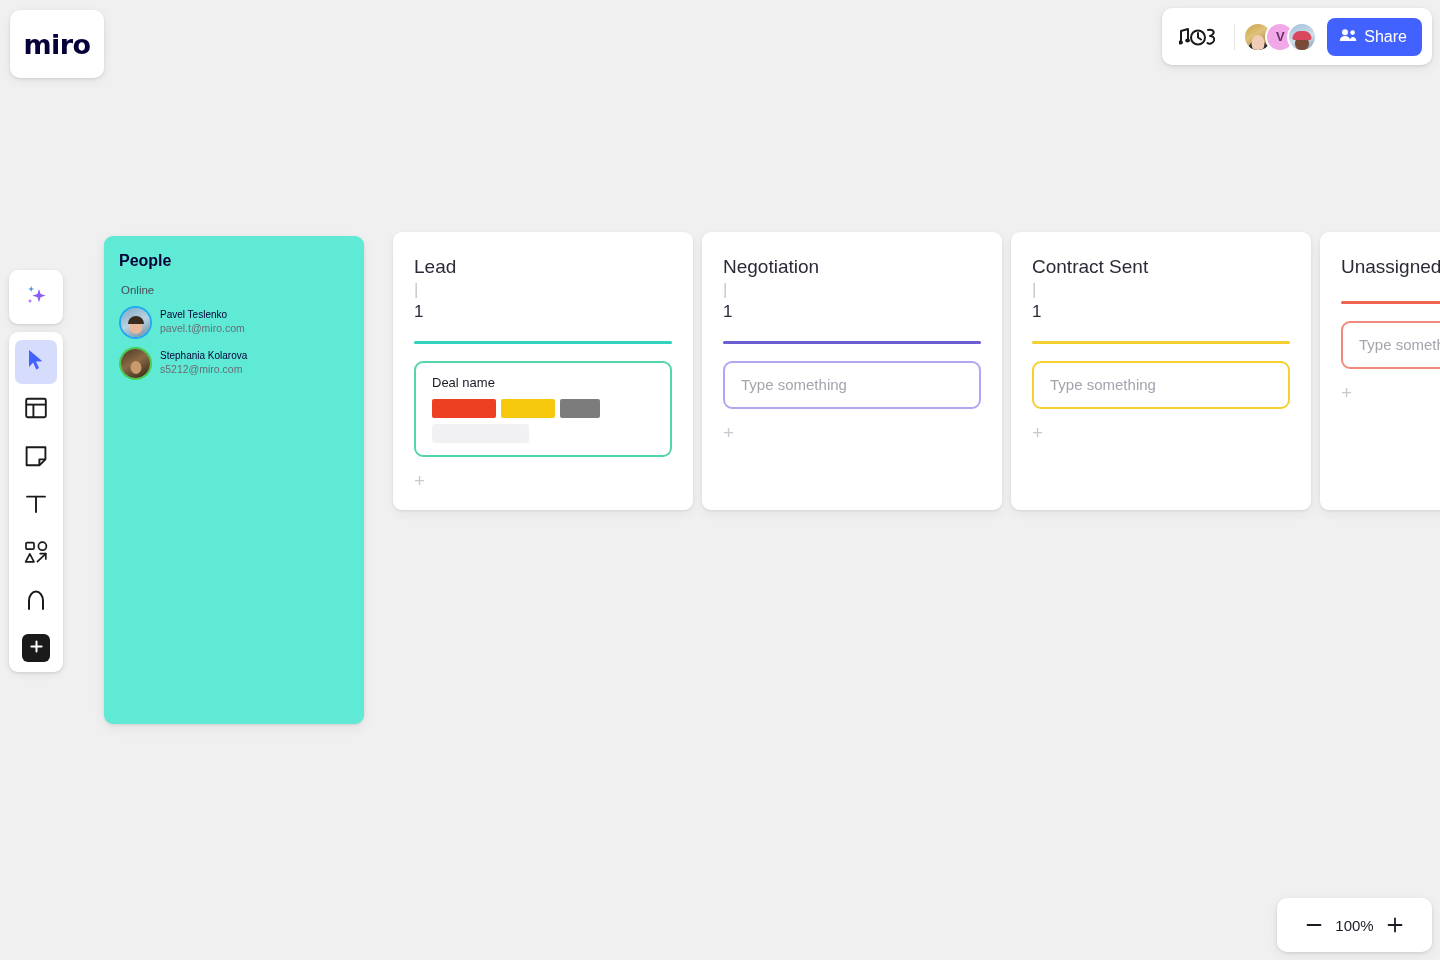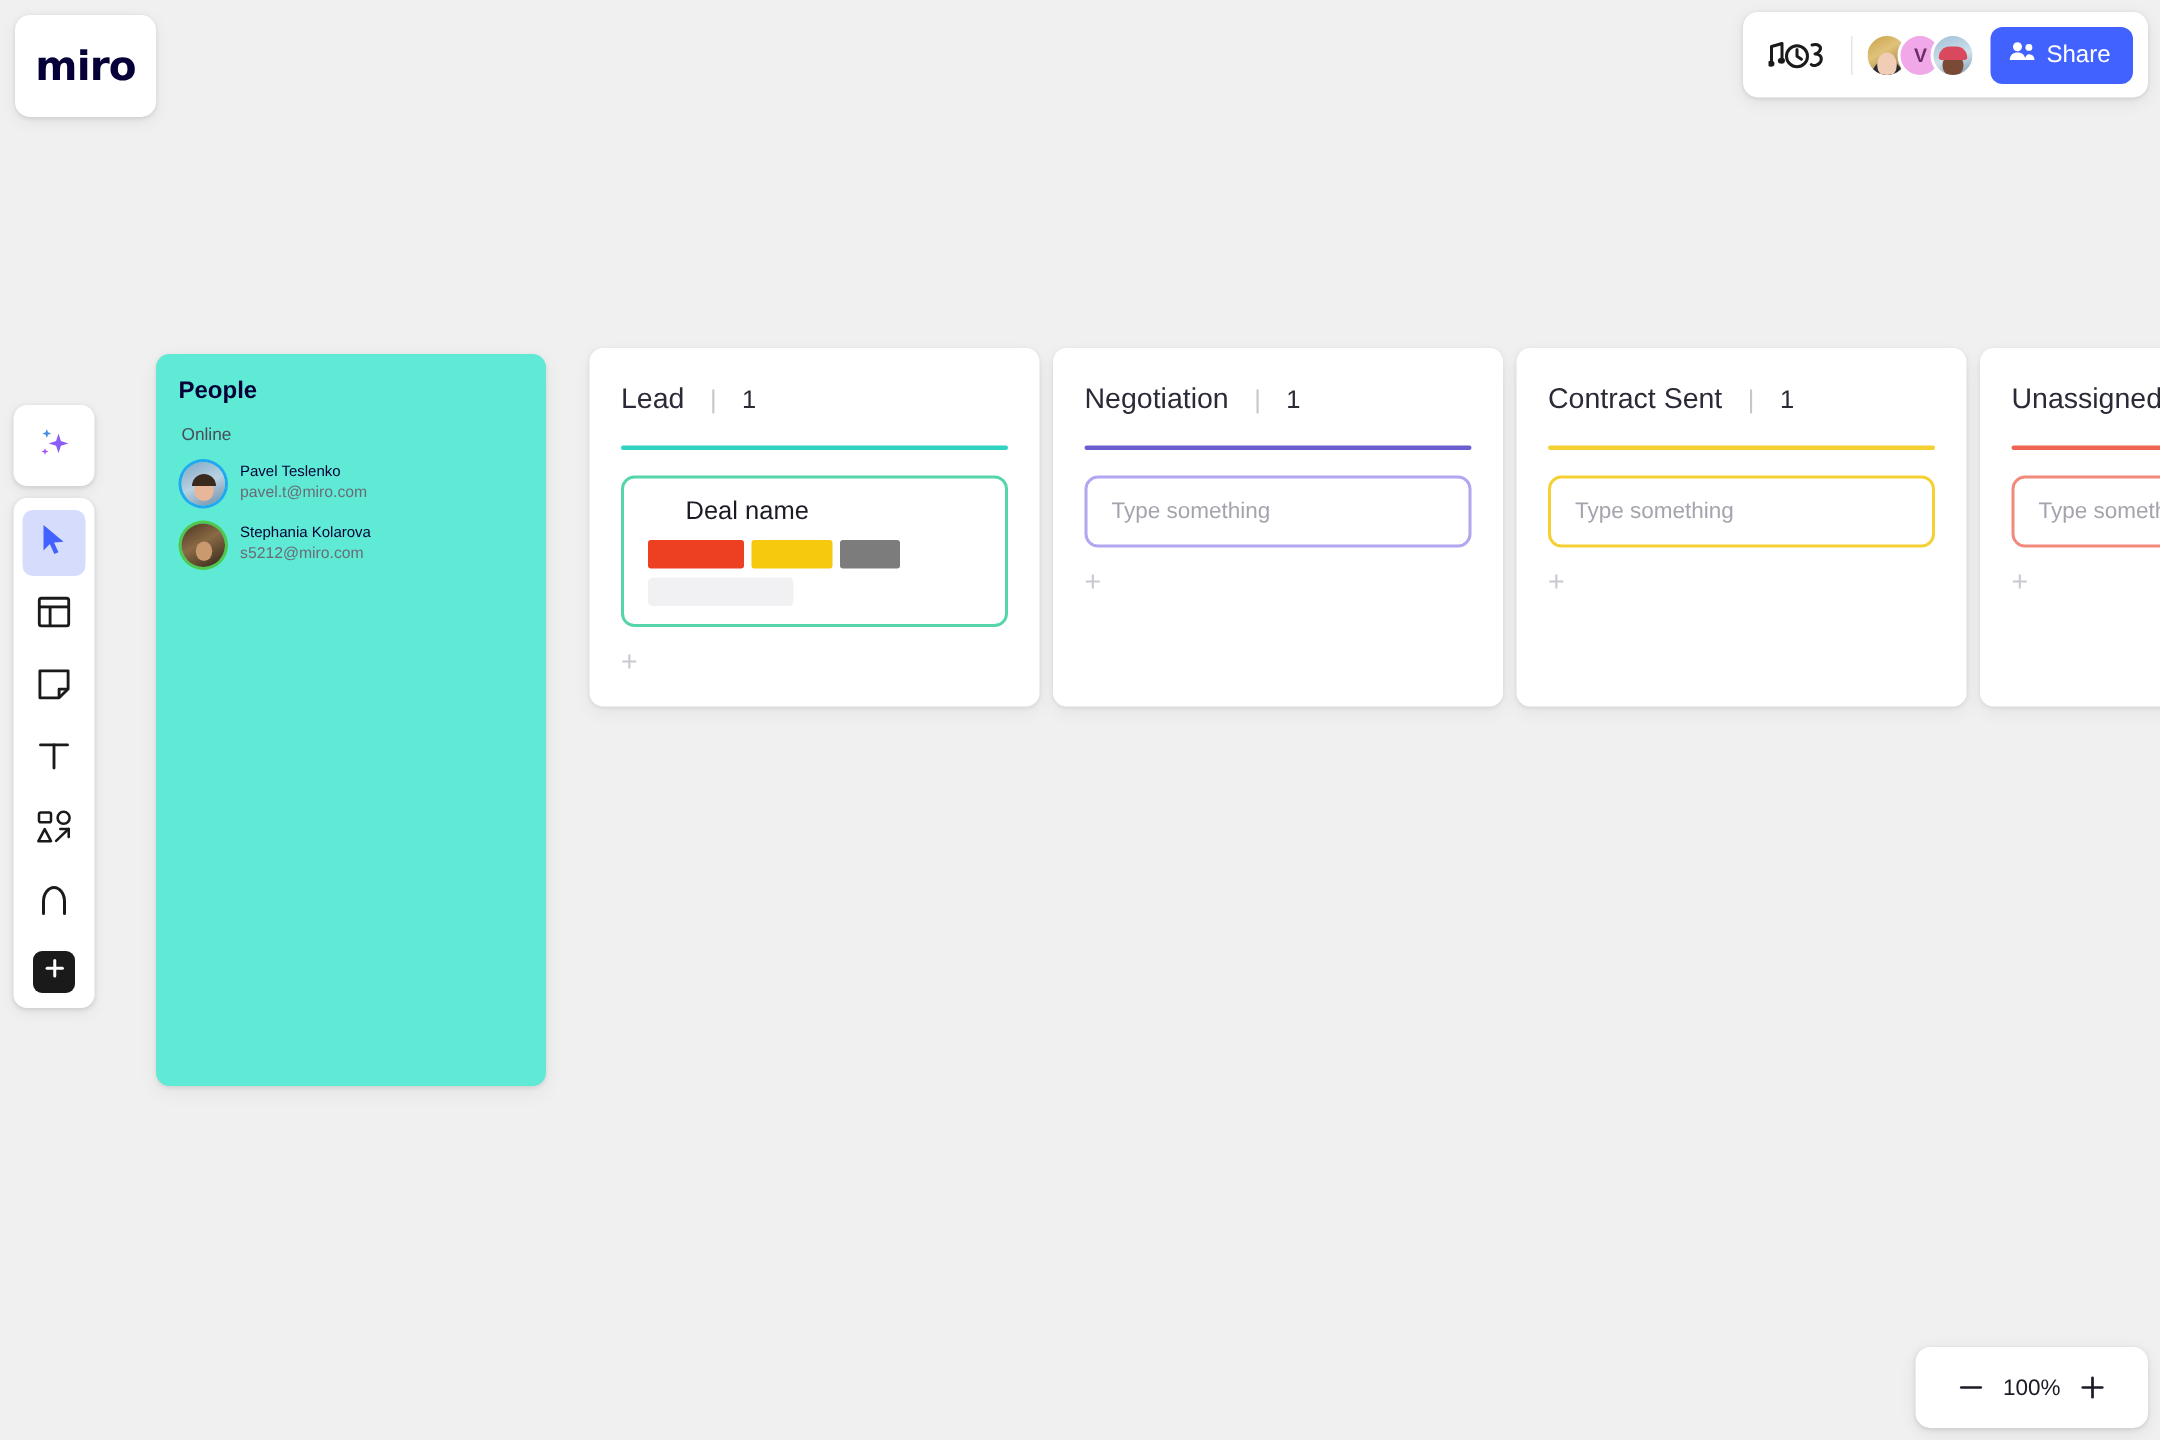--- a/index.html
+++ b/index.html
@@ -132,34 +132,34 @@
 
   
   .columns { position:absolute; left:393px; top:232px; display:flex; gap:9px; }
   .column {
     width:300px; min-height:238px;
     background:#fff; border-radius:9px;
     box-shadow:0 1px 3px rgba(0,0,0,.08), 0 4px 12px rgba(0,0,0,.05);
     padding:24px 21px 20px 21px;
     flex:none;
   }
-  .col-head { display:flex; align-items:baseline; gap:17px; }
+  .col-head { display:flex; align-items:baseline; gap:2px;flex-direction:column; }
   .col-title { font-size:19px; color:#2b2b38; white-space:nowrap; }
   .col-sep { color:#c6c6ce; font-size:17px; }
   .col-count { font-size:17px; color:#2b2b38; }
   .col-rule { height:2.5px; border-radius:2px; margin-top:19px; }
   .card {
     margin-top:17px; min-height:62px;
     border-radius:9px; border:2px solid #ccc;
     background:#fff; padding:12px 16px;
     cursor:text;
   }
   .card.empty { display:flex; align-items:center; min-height:48px; }
   .card-ph { font-size:15px; color:#a4a4ae; }
-  .deal-title { font-size:17px; color:#1b1b26; margin-bottom:9px;margin-left:25px; }
+  .deal-title { font-size:13px; color:#1b1b26; margin-bottom:9px; }
   .chips { display:flex; gap:5px; }
   .chip { height:19px; border-radius:2px; }
   .chip.c1 { width:64px; }
   .chip.c2 { width:54px; }
   .chip.c3 { width:40px; }
   .bar-ph { margin-top:6px; width:97px; height:19px; background:#f1f1f4; border-radius:3px; }
   .add-row { margin-top:14px; font-size:19px; color:#c9c9d2; line-height:1; cursor:pointer; width:14px; }
 
   
   .zoombar {

